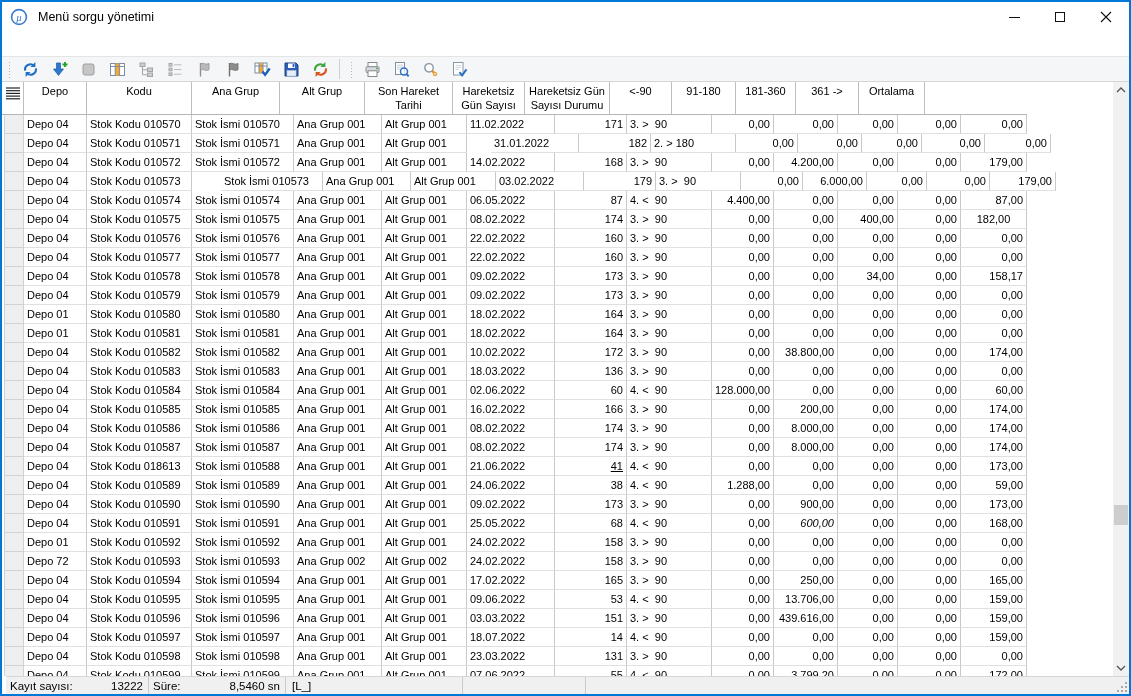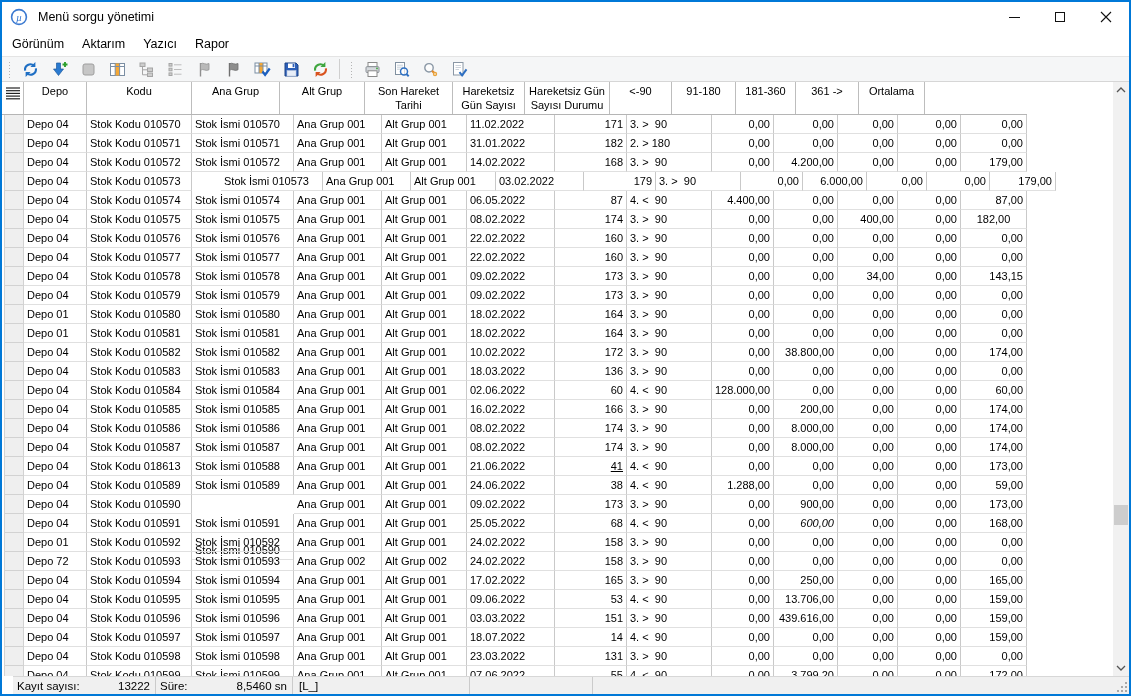--- a/index.html
+++ b/index.html
@@ -38,21 +38,21 @@
   .cell.num { text-align:right; }
   .cell.pre { overflow:visible; }
 
   
   .vscroll { position:absolute; top:80px; right:0; width:16px; height:594px; background:#f1f1f1; }
   .sb-btn { position:absolute; left:0; width:16px; height:16px; display:flex; align-items:center; justify-content:center; }
   .sb-up { top:0; } .sb-down { bottom:0; }
   .sb-thumb { position:absolute; left:1px; top:423px; width:14px; height:20px; background:#cdcdcd; }
 
   
-  .statusbar { position:absolute; left:11px; right:0; bottom:0; height:18px; background:#f0f0f0; border-top:1px solid #d7d7d7; display:flex; align-items:center; font-size:11.5px; }
+  .statusbar { position:absolute; left:4px; right:0; bottom:0; height:18px; background:#f0f0f0; border-top:1px solid #d7d7d7; display:flex; align-items:center; font-size:11.5px; }
   .sp { height:100%; display:flex; align-items:center; border-right:1px solid #cbcbcb; }
   .sp1 { width:143px; } .sp2 { width:137px; } .sp3 { width:177px; padding-left:6px; } .sp4 { width:123px; }
   .sp5 { flex:1; border-right:none; position:relative; }
   .sp-label { padding-left:4px; }
   .sp-val { margin-left:auto; padding-right:5px; }
   .resize-grip { position:absolute; right:1px; bottom:1px; }
 </style>
 </head>
 <body>
 
@@ -72,26 +72,20 @@
           <div class="max-glyph"></div>
         </div>
       <div class="wc">
         <svg width="12" height="12" viewBox="0 0 12 12">
             <path d="M1 1l10 10M11 1L1 11" stroke="#111" stroke-width="1.1" fill="none"></path>
           </svg>
       </div>
     </div>
   </div>
 
-  <div class="menubar">
-    <span class="menu-item">Görünüm</span>
-    <span class="menu-item">Aktarım</span>
-    <span class="menu-item">Yazıcı</span>
-    <span class="menu-item">Rapor</span>
-  </div>
 
   <div class="toolbar">
     <div class="grip"></div>
 
     <div class="tbtn">
       <svg width="17" height="17" viewBox="0 0 17 17">
         <path d="M3.1 9.6A5.4 5.4 0 0 1 12 4.7" fill="none" stroke="#1f6fc4" stroke-width="2.1"></path>
         <path d="M13.4 1v5H8.4z" fill="#1f6fc4"></path>
         <path d="M13.9 7.4A5.4 5.4 0 0 1 5 12.3" fill="none" stroke="#1f6fc4" stroke-width="2.1"></path>
         <path d="M3.6 16v-5h5z" fill="#1f6fc4"></path>
@@ -265,21 +259,21 @@
           <div class="cell num" style="width: 63px;">0,00</div>
           <div class="cell num" style="width: 66px;">0,00</div>
         </div>
         <div class="grow">
           <div class="rowhead"></div>
           <div class="cell" style="width: 63px;">Depo 04</div>
           <div class="cell" style="width: 105px;">Stok Kodu 010571</div>
           <div class="cell" style="width: 102px;">Stok İsmi 010571</div>
           <div class="cell" style="width: 88px;">Ana Grup 001</div>
           <div class="cell" style="width: 85px;">Alt Grup 001</div>
-          <div class="cell" style="width: 88px;">31.01.2022</div>
+          <div class="cell" style="width: 88px; margin-left: 24px;">31.01.2022</div>
           <div class="cell num" style="width: 72px;">182</div>
           <div class="cell pre" style="width: 85px;">2. &gt; 180</div>
           <div class="cell num" style="width: 62px;">0,00</div>
           <div class="cell num" style="width: 64px;">0,00</div>
           <div class="cell num" style="width: 60px;">0,00</div>
           <div class="cell num" style="width: 63px;">0,00</div>
           <div class="cell num" style="width: 66px;">0,00</div>
         </div>
         <div class="grow">
           <div class="rowhead"></div>
@@ -384,21 +378,21 @@
           <div class="cell" style="width: 102px;">Stok İsmi 010578</div>
           <div class="cell" style="width: 88px;">Ana Grup 001</div>
           <div class="cell" style="width: 85px;">Alt Grup 001</div>
           <div class="cell" style="width: 88px;">09.02.2022</div>
           <div class="cell num" style="width: 72px;">173</div>
           <div class="cell pre" style="width: 85px;">3. &gt;  90</div>
           <div class="cell num" style="width: 62px;">0,00</div>
           <div class="cell num" style="width: 64px;">0,00</div>
           <div class="cell num" style="width: 60px;">34,00</div>
           <div class="cell num" style="width: 63px;">0,00</div>
-          <div class="cell num" style="width: 66px;">143,15</div>
+          <div class="cell num" style="width: 66px;">158,17</div>
         </div>
         <div class="grow">
           <div class="rowhead"></div>
           <div class="cell" style="width: 63px;">Depo 04</div>
           <div class="cell" style="width: 105px;">Stok Kodu 010579</div>
           <div class="cell" style="width: 102px;">Stok İsmi 010579</div>
           <div class="cell" style="width: 88px;">Ana Grup 001</div>
           <div class="cell" style="width: 85px;">Alt Grup 001</div>
           <div class="cell" style="width: 88px;">09.02.2022</div>
           <div class="cell num" style="width: 72px;">173</div>
@@ -566,21 +560,21 @@
           <div class="cell num" style="width: 62px;">1.288,00</div>
           <div class="cell num" style="width: 64px;">0,00</div>
           <div class="cell num" style="width: 60px;">0,00</div>
           <div class="cell num" style="width: 63px;">0,00</div>
           <div class="cell num" style="width: 66px;">59,00</div>
         </div>
         <div class="grow">
           <div class="rowhead"></div>
           <div class="cell" style="width: 63px;">Depo 04</div>
           <div class="cell" style="width: 105px;">Stok Kodu 010590</div>
-          <div class="cell" style="width: 102px; margin-top: 46px;">Stok İsmi 010590</div>
+          <div class="cell" style="width: 102px;">Stok İsmi 010590</div>
           <div class="cell" style="width: 88px;">Ana Grup 001</div>
           <div class="cell" style="width: 85px;">Alt Grup 001</div>
           <div class="cell" style="width: 88px;">09.02.2022</div>
           <div class="cell num" style="width: 72px;">173</div>
           <div class="cell pre" style="width: 85px;">3. &gt;  90</div>
           <div class="cell num" style="width: 62px;">0,00</div>
           <div class="cell num" style="width: 64px;">900,00</div>
           <div class="cell num" style="width: 60px;">0,00</div>
           <div class="cell num" style="width: 63px;">0,00</div>
           <div class="cell num" style="width: 66px;">173,00</div>

